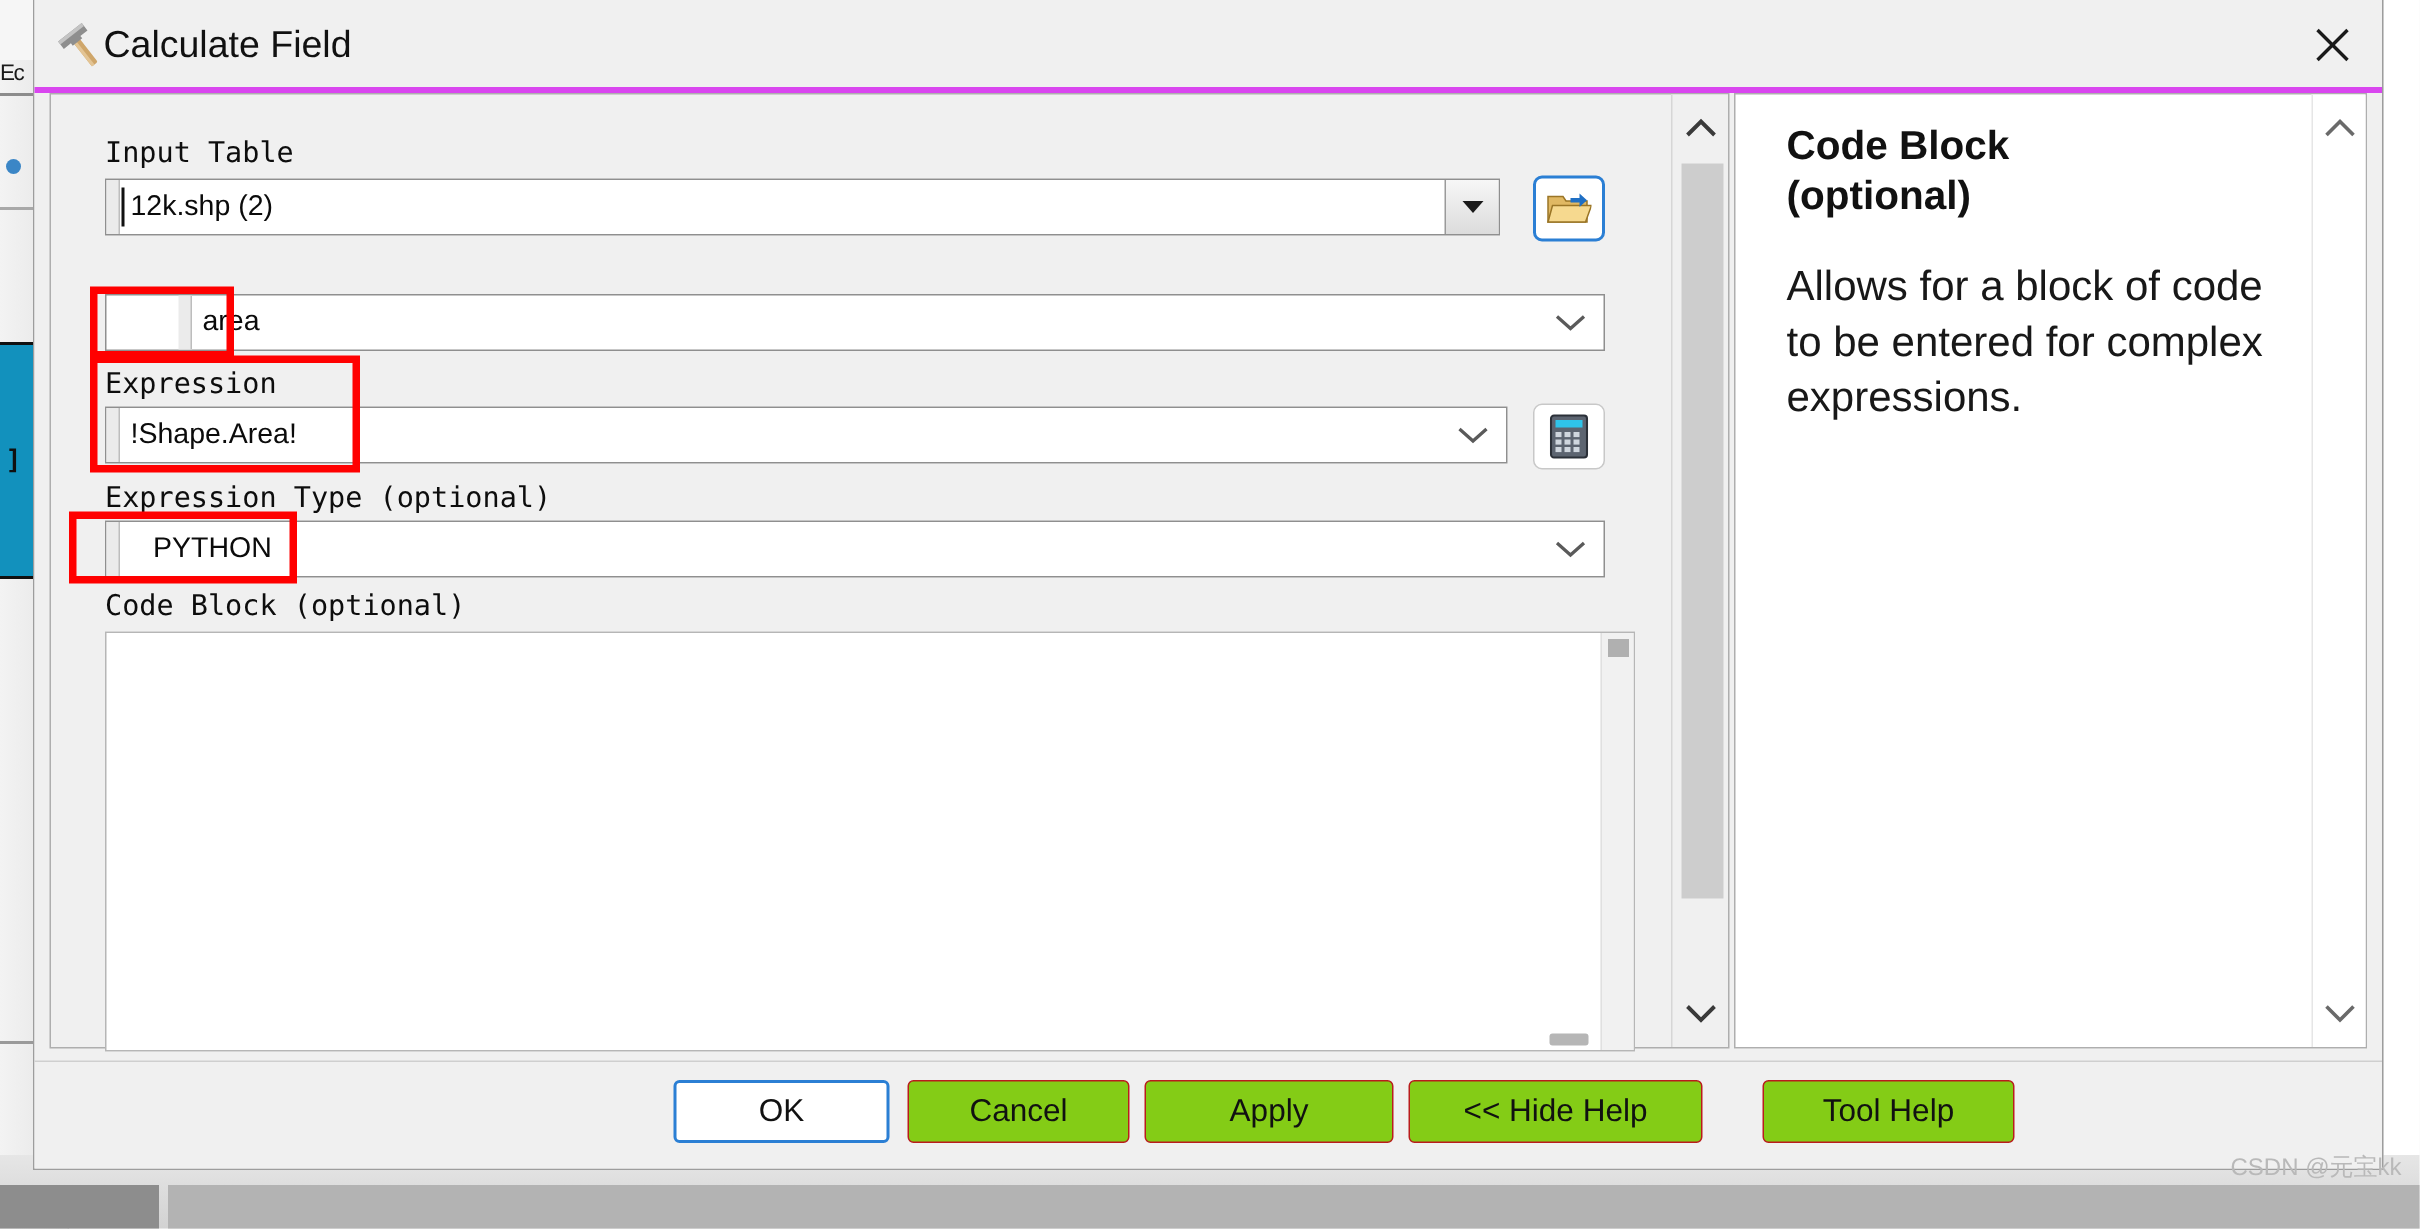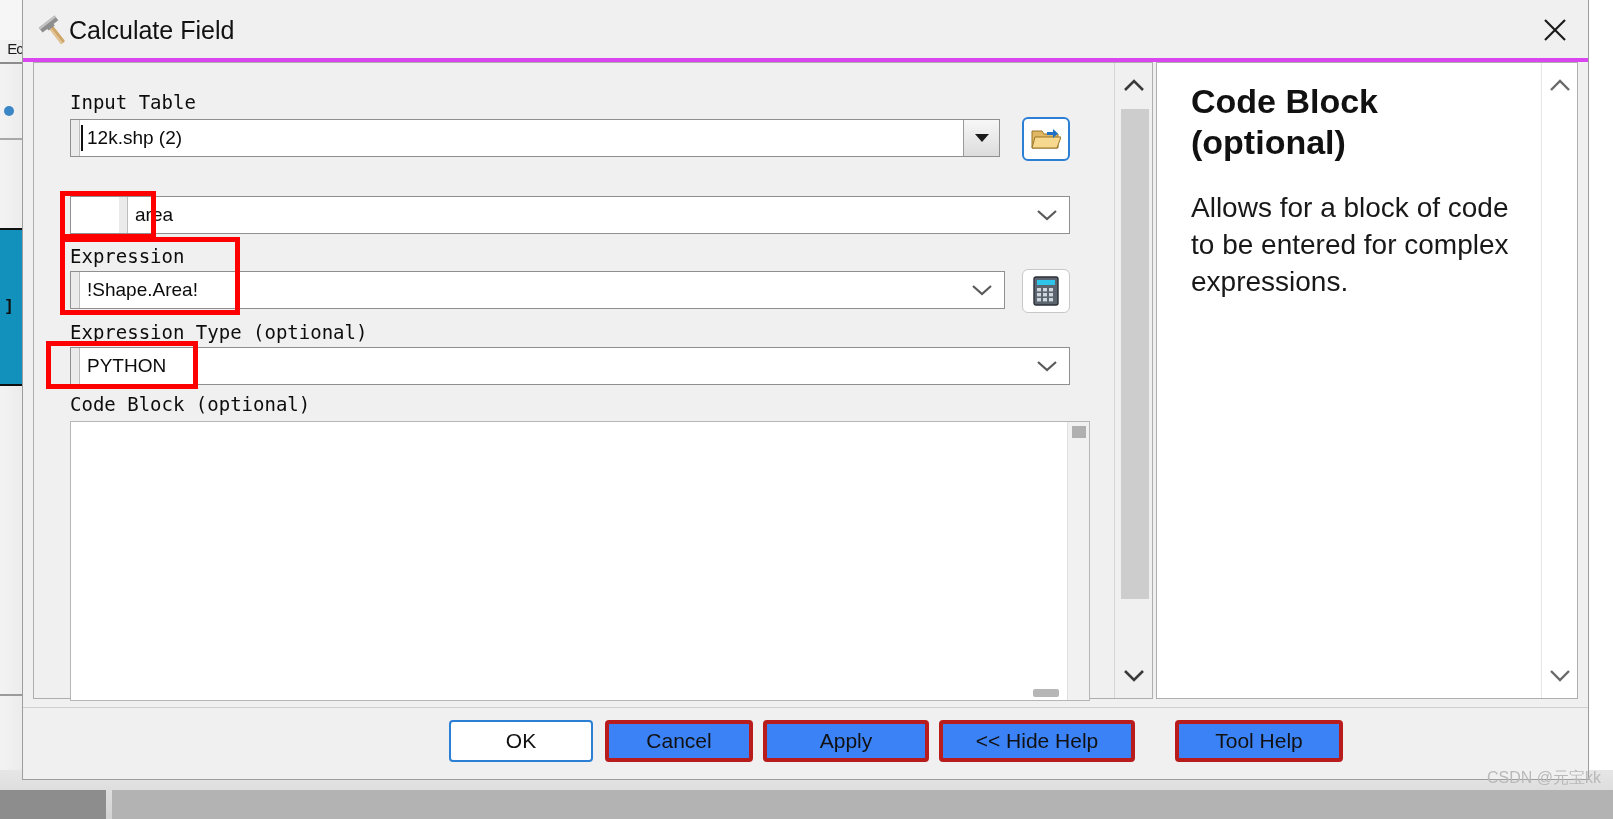--- a/index.html
+++ b/index.html
@@ -17,21 +17,21 @@
     background: linear-gradient(to right, #f3f3f3 0%, #eaeaea 60%, #d8d8d8 100%);
     border-right: 1px solid #9a9a9a;
   }
   #bg-strip-top {
     position: absolute; left: 0; top: 0; width: 46px; height: 40px;
     background: #f6f6f6;
   }
   #bg-text-fragment {
     position: absolute; left: 0; top: 40px; width: 30px; height: 20px;
     font-size: 15px; color: #1a1a1a; letter-spacing: -1px;
-    overflow: hidden; white-space: nowrap; text-align: center;
+    overflow: hidden; white-space: nowrap;
   }
   #bg-rule-1 {
     position: absolute; left: 0; top: 62px; width: 46px; height: 2px;
     background: #8c8c8c;
   }
   #bg-dot-icon {
     position: absolute; left: 4px; top: 106px; width: 10px; height: 10px;
     border-radius: 50%; background: #3b86c6;
   }
   #bg-rule-2 {
@@ -231,21 +231,21 @@
     position: absolute; left: 6px; top: 46px; width: 28px; height: 490px;
     background: #cdcdcd;
   }
 
   
   #help-content {
     position: absolute; left: 34px; top: 18px; width: 318px;
   }
   #help-title {
     font-family: "Liberation Sans", sans-serif;
-    font-size: 34px; font-weight: bold; color: #111111;
+    font-size: 27px; font-weight: bold; color: #111111;
     line-height: 1.22;
     margin: 0 0 26px 0;
   }
   #help-body {
     font-family: "Liberation Sans", sans-serif;
     font-size: 28px; color: #181818;
     line-height: 1.32;
     margin: 0;
   }
   #help-scroll {
@@ -259,22 +259,22 @@
 
   
   #footer {
     position: absolute; left: 0; top: 707px; width: 1565px; height: 72px;
     background: #f0f0f0;
     border-top: 1px solid #cfcfcf;
   }
   .dlg-btn {
     position: absolute;
     top: 12px; height: 42px;
-    background: #3b82f6;
-    border: 4px solid #b91c1c;
+    background: #84cc16;
+    border: 1px solid #b91c1c;
     border-radius: 4px;
     font-family: "Liberation Sans", sans-serif;
     font-size: 21px;
     color: #111111;
     display: flex; align-items: center; justify-content: center;
     cursor: pointer;
   }
   .dlg-btn.primary { border: 2px solid #2b7fd4; background: #ffffff; }
 
   
@@ -380,21 +380,21 @@
             <rect x="10" y="17" width="4" height="3.4"></rect>
             <rect x="16" y="17" width="4" height="3.4"></rect>
             <rect x="4" y="22" width="4" height="3.4"></rect>
             <rect x="10" y="22" width="4" height="3.4"></rect>
             <rect x="16" y="22" width="4" height="3.4"></rect>
           </g>
         </svg>
       </div>
 
       <div class="param-label" style="left:36px; top:258px;">Expression Type (optional)</div>
-      <div class="field" style="left:36px; top:284px; width:1000px; height:38px;">
+      <div class="field" style="left:36px; top:284px; width:1000px; height:38px;gap:15px;">
         <div class="field-inner-left"></div>
         <div class="field-value">PYTHON</div>
         <div class="chev">
           <svg width="22" height="14" viewBox="0 0 22 14">
             <polyline points="2,3 11,11 20,3" fill="none" stroke="#5a5a5a" stroke-width="2.2"></polyline>
           </svg>
         </div>
       </div>
 
       <div class="param-label" style="left:36px; top:330px;">Code Block (optional)</div>

